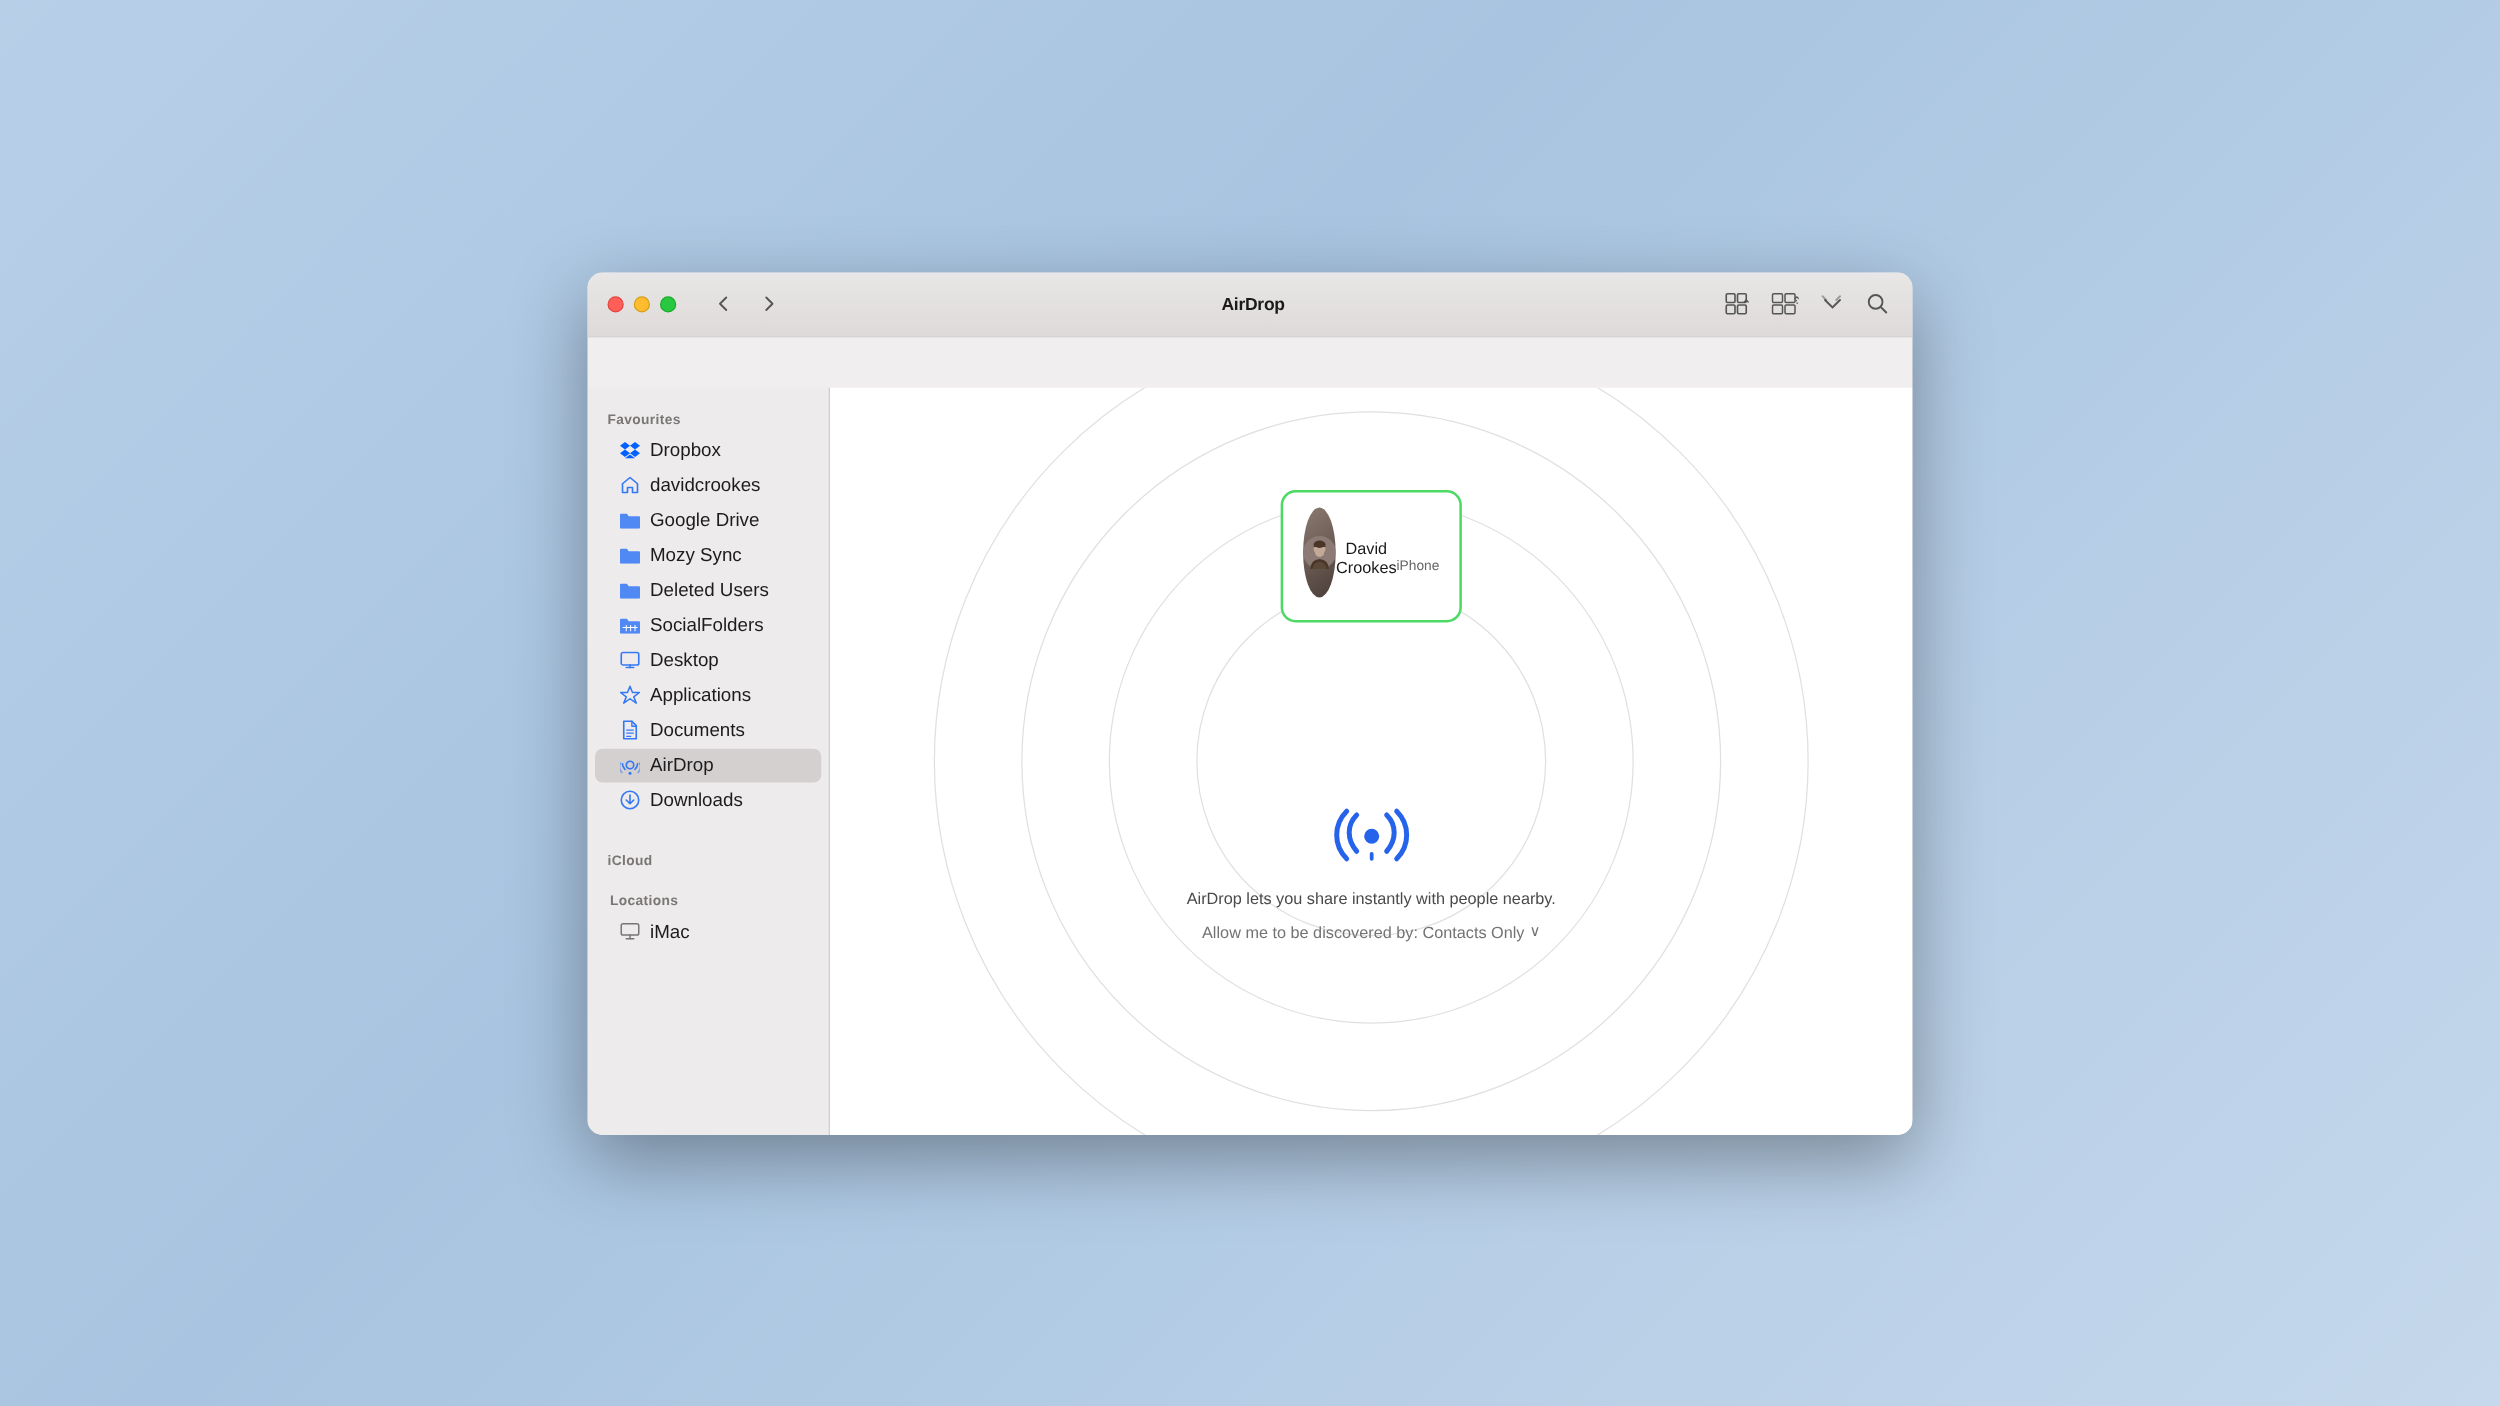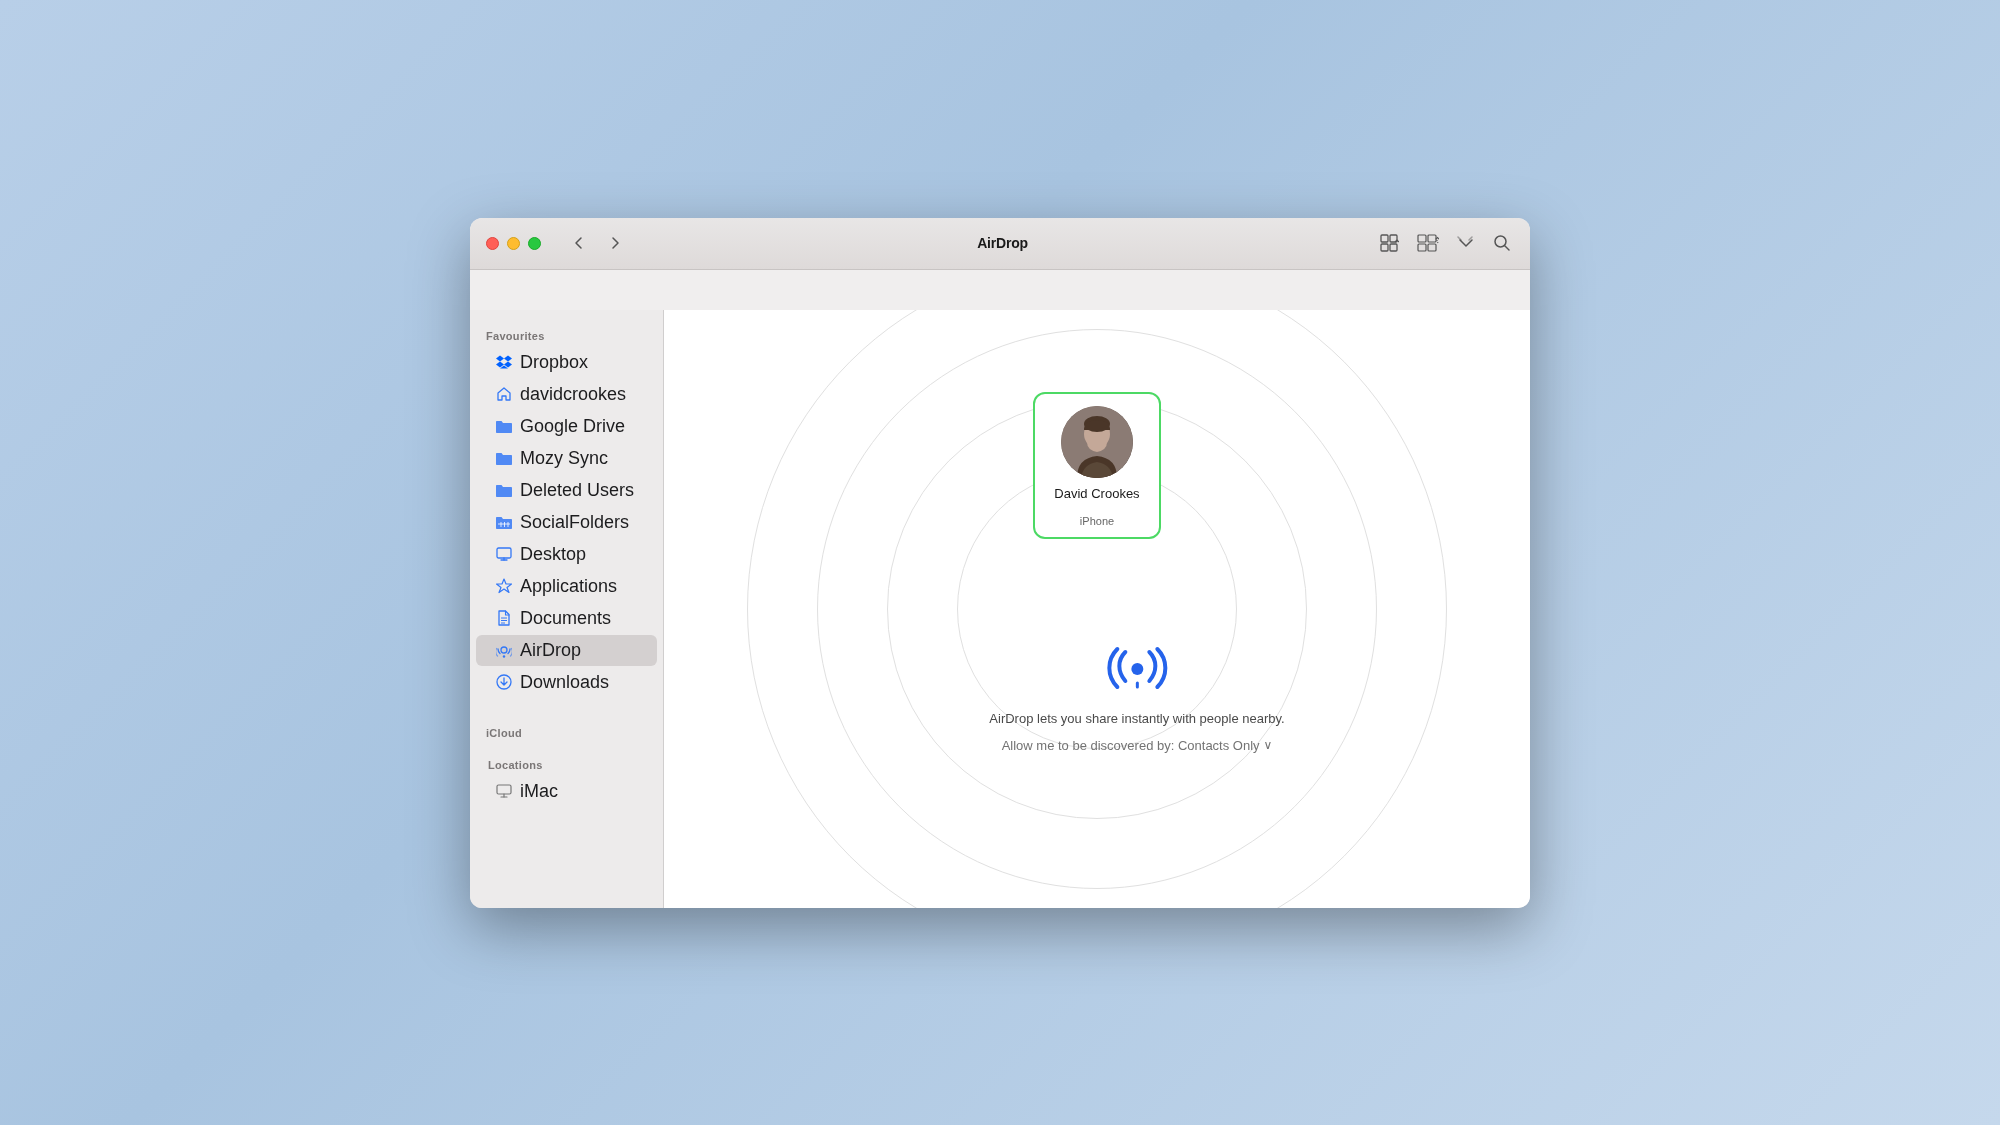--- a/index.html
+++ b/index.html
@@ -151,21 +151,21 @@
     .sidebar-item-icon {
       width: 16px;
       height: 16px;
       display: flex;
       align-items: center;
       justify-content: center;
       flex-shrink: 0;
     }
 
     .sidebar-item-label {
-      font-size: 18px;
+      font-size: 15px;
       white-space: nowrap;
     }
 
     
     .main-panel {
       flex: 1;
       background: #ffffff;
       display: flex;
       flex-direction: column;
       align-items: center;
@@ -198,27 +198,27 @@
     .circle-3 { width: 420px; height: 420px; }
     .circle-4 { width: 280px; height: 280px; }
 
     
     .device-card {
       position: absolute;
       top: 82px;
       left: 50%;
       transform: translateX(-50%);
       display: flex;
-      flex-direction: column;
+      flex-direction: row;
       align-items: center;
       background: white;
       border: 2.5px solid #4cd964;
       border-radius: 12px;
       padding: 12px 16px 10px 16px;
-      width: 128px;
+      width: 145px;
       cursor: pointer;
       z-index: 10;
     }
 
     .device-avatar {
       width: 72px;
       height: 72px;
       border-radius: 50%;
       background: linear-gradient(145deg, #8a7a72 0%, #6b5c54 50%, #4a3c38 100%);
       overflow: hidden;
@@ -250,21 +250,20 @@
     
     .airdrop-icon-container {
       position: absolute;
       bottom: 155px;
       left: 50%;
       transform: translateX(-50%);
       display: flex;
       flex-direction: column;
       align-items: center;
       gap: 12px;
-      margin-left: 40px;
     }
 
     .airdrop-svg {
       width: 72px;
       height: 72px;
     }
 
     .airdrop-description {
       font-size: 13px;
       color: #4a4a4a;

